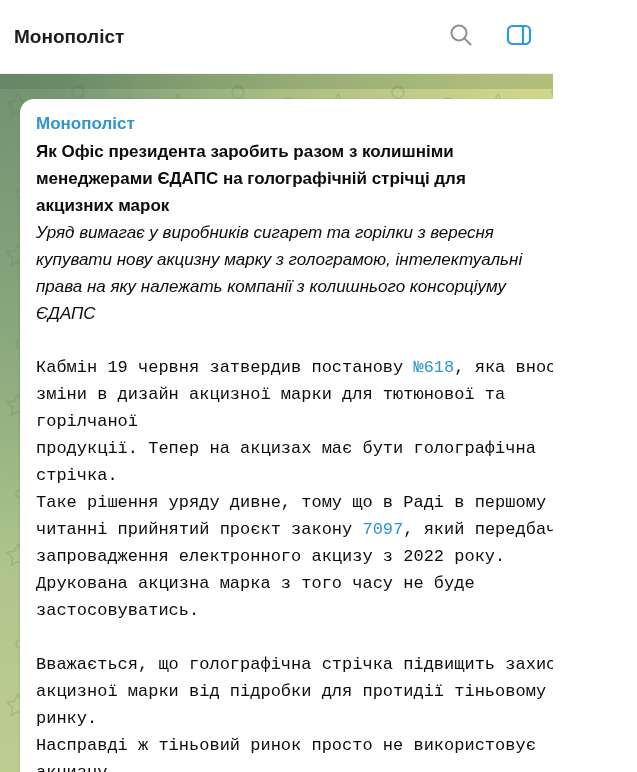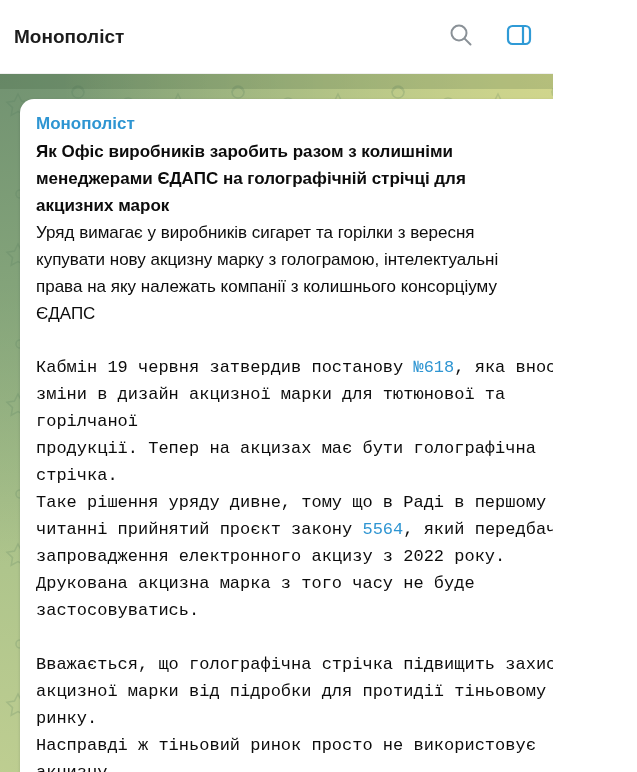--- a/index.html
+++ b/index.html
@@ -93,20 +93,21 @@
     font-size: 17px;
     line-height: 28px;
     cursor: pointer;
     display: inline-block;
   }
   .msg-title {
     font-weight: 700;
     white-space: pre-wrap;
   }
   .msg-lede {
+    font-style: italic;
     white-space: pre-wrap;
   }
   .para {
     margin-top: 27px;
     white-space: pre-wrap;
     font-family: Liberation Mono, monospace;
   }
   .msg-link, a.msg-link {
     color: #2e95d2;
     text-decoration: none;
@@ -165,32 +166,32 @@
         </pattern>
       </defs>
       <rect width="637" height="698" fill="url(#doodles)"></rect>
     </svg>
     <div class="top-shade"></div>
 
     <div class="message-bubble">
       <div>
         <span class="sender-name">Монополіст</span>
       </div>
-      <div class="msg-title">Як Офіс виробників заробить разом з колишніми
+      <div class="msg-title">Як Офіс президента заробить разом з колишніми
 менеджерами ЄДАПС на голографічній стрічці для
 акцизних марок</div>
       <div class="msg-lede">Уряд вимагає у виробників сигарет та горілки з вересня
 купувати нову акцизну марку з голограмою, інтелектуальні
 права на яку належать компанії з колишнього консорціуму
 ЄДАПС</div>
       <div class="para"><span>Кабмін 19 червня затвердив постанову </span><a class="msg-link" href="#">№618</a><span>, яка вносить
 зміни в дизайн акцизної марки для тютюнової та горілчаної
 продукції. Тепер на акцизах має бути голографічна стрічка.
 Таке рішення уряду дивне, тому що в Раді в першому
-читанні прийнятий проєкт закону </span><a class="msg-link" href="#">5564</a><span>, який передбачає
+читанні прийнятий проєкт закону </span><a class="msg-link" href="#">7097</a><span>, який передбачає
 запровадження електронного акцизу з 2022 року.
 Друкована акцизна марка з того часу не буде
 застосовуватись.</span></div>
       <div class="para"><span>Вважається, що голографічна стрічка підвищить захист
 акцизної марки від підробки для протидії тіньовому ринку.
 Насправді ж тіньовий ринок просто не використовує акцизну
 марку. Сигарети продаються без акцизів з рук, або з
 поміткою Duty Free (без акцизу).
 Горілка взагалі продається в пластикових або картонних
 паках – теж без акцизу.</span></div>

